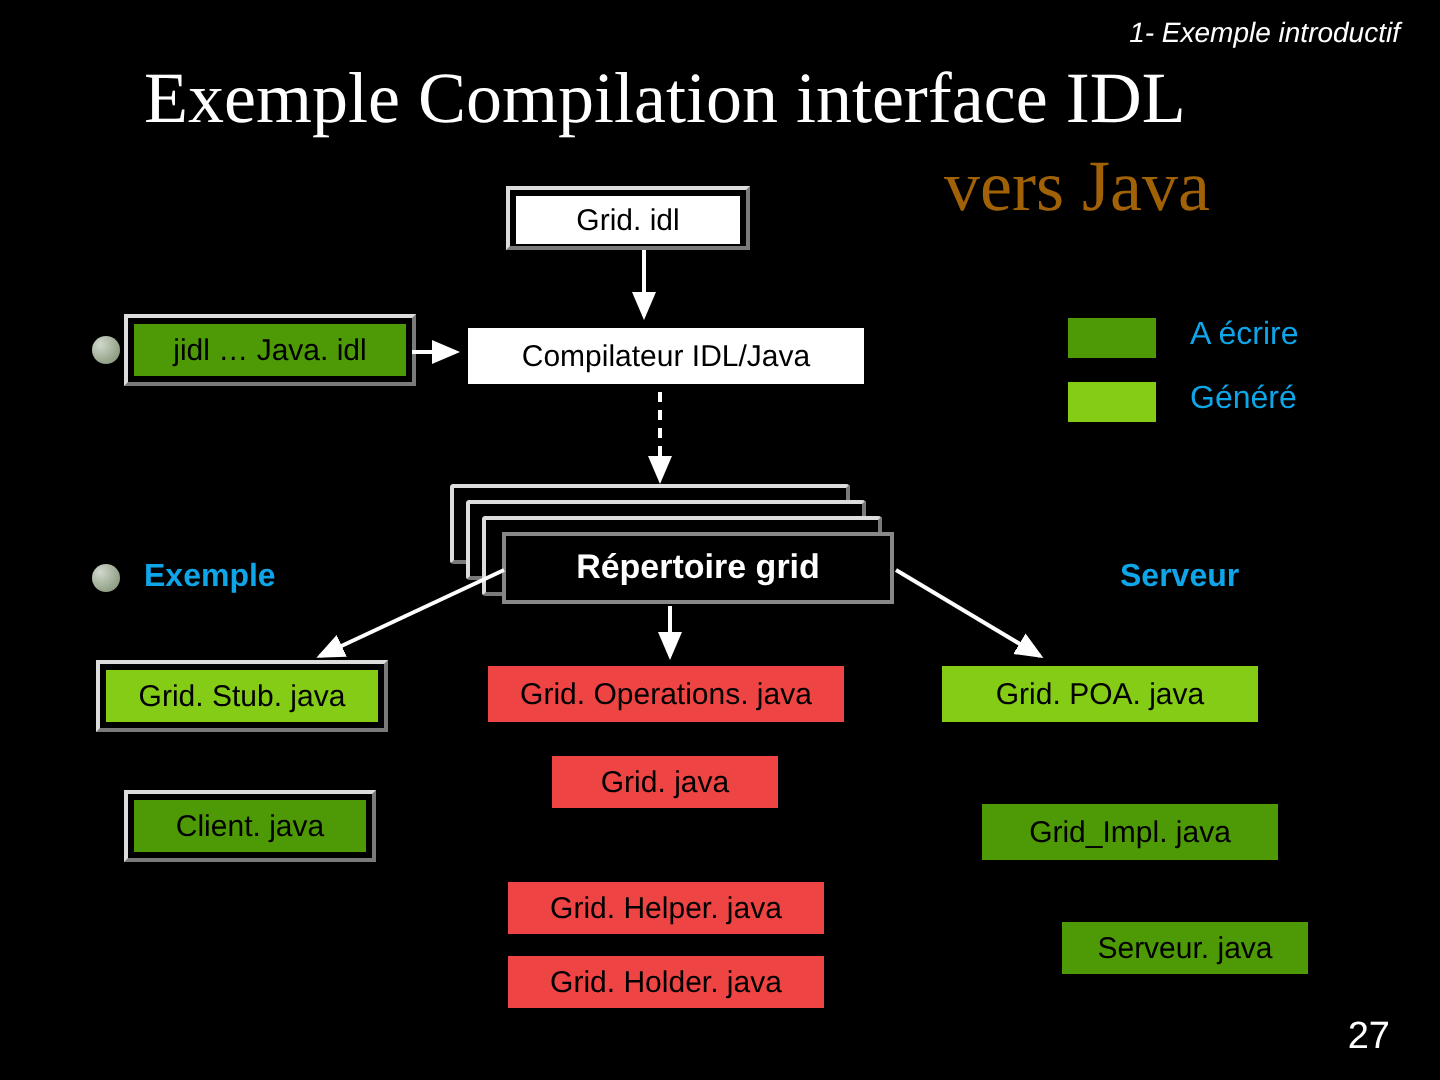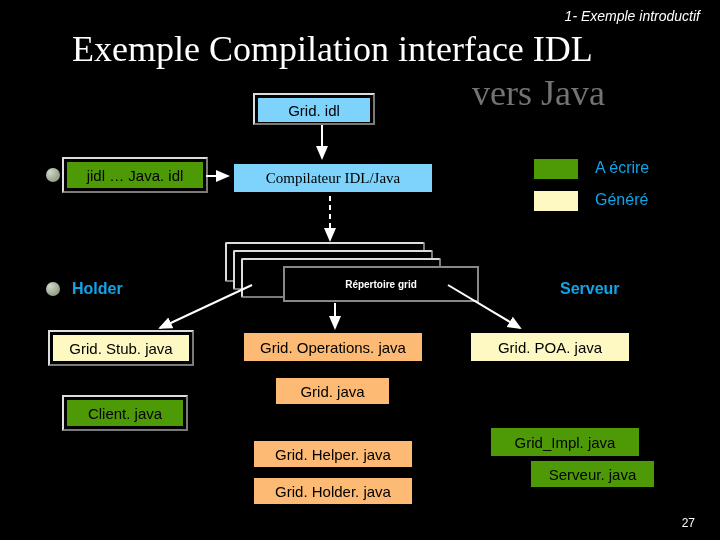--- a/index.html
+++ b/index.html
@@ -24,21 +24,21 @@
     top: 28px;
     left: 72px;
     color: #fff;
     font-size: 36px;
     font-family: "Times New Roman", serif;
   }
   .title-line2 {
     position: absolute;
     top: 72px;
     left: 472px;
-    color: #737373;
+    color: #a16207;
     font-size: 36px;
     font-family: "Times New Roman", serif;
   }
   .bullet {
     width: 14px;
     height: 14px;
     border-radius: 50%;
     background: radial-gradient(circle at 30% 30%, #cfd8cc, #7a8a6a);
     position: absolute;
   }
@@ -51,24 +51,24 @@
     justify-content: center;
     font-size: 15px;
     box-shadow: 3px 3px 0 rgba(0,0,0,.5);
   }
   .shadow-3d {
     position: absolute;
     border: 2px solid #7a7a7a;
     border-top-color: #ddd;
     border-left-color: #ddd;
   }
-  .pale-yellow { background: #7dd3fc; }
+  .pale-yellow { background: #ffffff; }
   .green { background: #4e9a06; }
-  .yellow { background: #fef9c3; text-align: center; }
-  .purple { background: #fdba74; }
+  .yellow { background: #84cc16; text-align: center; }
+  .purple { background: #ef4444; }
   .folder-stack {
     position: absolute;
     width: 210px;
     height: 50px;
   }
   .folder-stack .folder-back {
     position: absolute;
     background: #000;
     border: 2px solid #7a7a7a;
     border-top-color: #ddd;
@@ -77,35 +77,34 @@
   }
   .folder-main {
     position: absolute;
     background: #000;
     border: 2px solid #888;
     color: #fff;
     font-weight: bold;
     display: flex;
     align-items: center;
     justify-content: center;
-    font-size: 10px;
-    margin-left: 32px;
+    font-size: 17px;
   }
   .label {
     position: absolute;
     color: #0ea5e9;
     font-weight: bold;
     font-size: 16px;
   }
   .page-num {
     position: absolute;
     bottom: 10px;
     right: 25px;
     color: #fff;
-    font-size: 12px;
+    font-size: 19px;
   }
   svg.arrows {
     position: absolute;
     top: 0; left: 0;
     width: 720px; height: 540px;
     pointer-events: none;
   }
 </style>
 </head>
 <body>
@@ -117,52 +116,52 @@
 
 <div class="bullet" style="top:168px; left:46px;"></div>
 <div class="bullet" style="top:282px; left:46px;"></div>
 
 <div class="shadow-3d" style="top:93px; left:253px; width:122px; height:32px;"></div>
 <div class="box pale-yellow" style="top:97px; left:257px; width:114px; height:26px; box-shadow:none;">Grid. idl</div>
 
 <div class="shadow-3d" style="top:157px; left:62px; width:146px; height:36px;"></div>
 <div class="box green" style="top:161px; left:66px; width:138px; height:28px; color:#000; box-shadow:none;">jidl … Java. idl</div>
 
-<div class="box pale-yellow" style="top:163px; left:233px; width:200px; height:30px;font-family:Liberation Serif, serif;">Compilateur IDL/Java</div>
+<div class="box pale-yellow" style="top:163px; left:233px; width:200px; height:30px;">Compilateur IDL/Java</div>
 
 <div class="box green" style="top:158px; left:533px; width:46px; height:22px; box-shadow:none;"></div>
 <div class="label" style="top:159px; left:595px; font-weight:normal;">A écrire</div>
 <div class="box yellow" style="top:190px; left:533px; width:46px; height:22px; box-shadow:none;"></div>
 <div class="label" style="top:191px; left:595px; font-weight:normal;">Généré</div>
 
 <div class="folder-stack" style="top:242px; left:223px;">
   <div class="folder-back" style="top:0; left:2px; width:200px; height:40px;"></div>
   <div class="folder-back" style="top:8px; left:10px; width:200px; height:40px;"></div>
   <div class="folder-back" style="top:16px; left:18px; width:200px; height:40px;"></div>
 </div>
 <div class="folder-main" style="top:266px; left:251px; width:196px; height:36px;">Répertoire grid</div>
 
-<div class="label" style="top:280px; left:72px;">Holder</div>
+<div class="label" style="top:280px; left:72px;">Exemple</div>
 <div class="label" style="top:280px; left:560px;">Serveur</div>
 
 <div class="shadow-3d" style="top:330px; left:48px; width:146px; height:36px;"></div>
 <div class="box yellow" style="top:334px; left:52px; width:138px; height:28px; box-shadow:none;">Grid. Stub. java</div>
 
 <div class="box purple" style="top:332px; left:243px; width:180px; height:30px;">Grid. Operations. java</div>
 
 <div class="box yellow" style="top:332px; left:470px; width:160px; height:30px;">Grid. POA. java</div>
 
 <div class="box purple" style="top:377px; left:275px; width:115px; height:28px;">Grid. java</div>
 
 <div class="shadow-3d" style="top:395px; left:62px; width:126px; height:36px;"></div>
 <div class="box green" style="top:399px; left:66px; width:118px; height:28px; box-shadow:none;text-align:center;">Client. java</div>
 
 <div class="box purple" style="top:440px; left:253px; width:160px; height:28px;">Grid. Helper. java</div>
 
-<div class="box green" style="top:427px; left:490px; width:150px; height:30px;">Grid_Impl. java</div>
+<div class="box green" style="top:401px; left:490px; width:150px; height:30px;">Grid_Impl. java</div>
 
 <div class="box purple" style="top:465px; left:253px; width:160px; height:28px;margin-top:12px;">Grid. Holder. java</div>
 
 <div class="box green" style="top:460px; left:530px; width:125px; height:28px;">Serveur. java</div>
 
 <div class="page-num">27</div>
 
 <svg class="arrows">
   <defs>
     <marker id="arrow" markerWidth="8" markerHeight="8" refX="6" refY="3" orient="auto">

